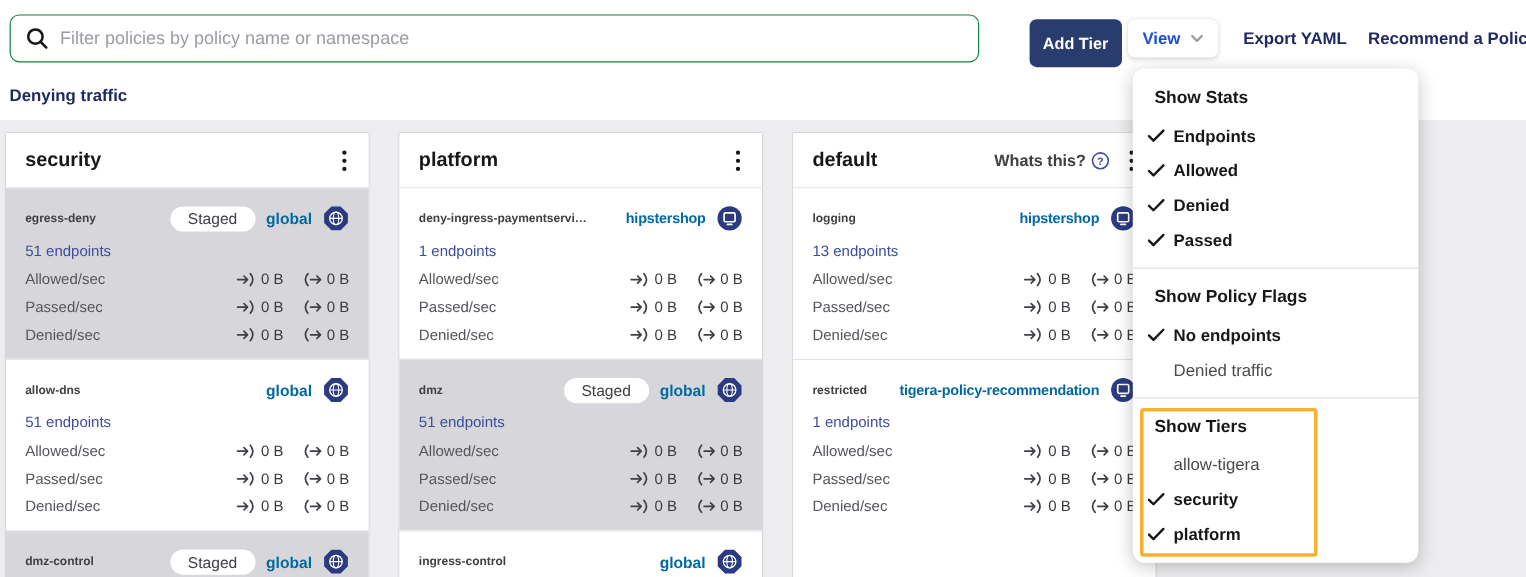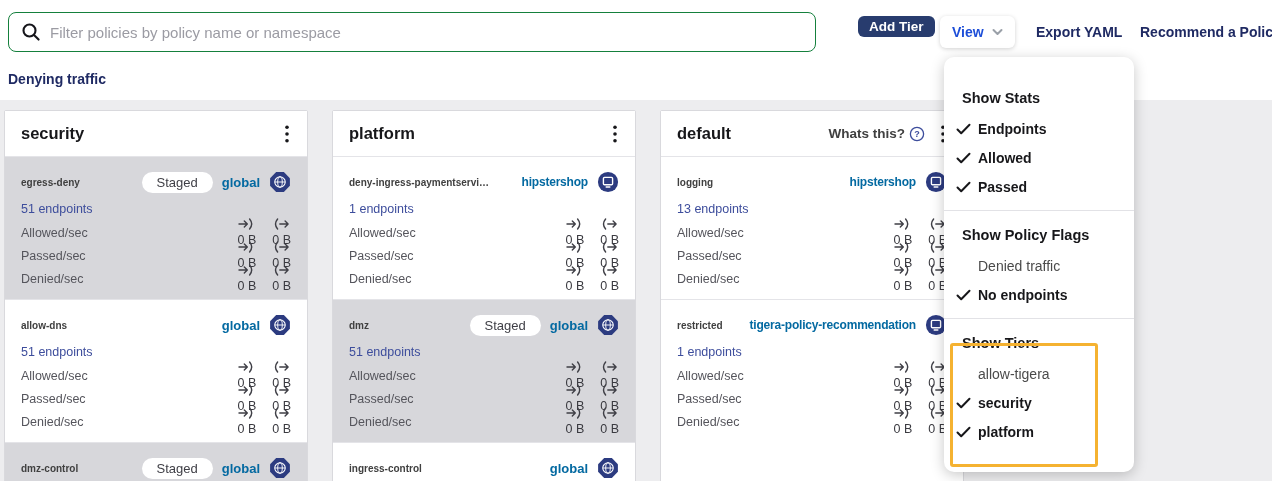--- a/index.html
+++ b/index.html
@@ -16,21 +16,21 @@
     position:absolute; left:8px; top:12px; width:808px; height:40px;
     border:1px solid #15803d; border-radius:8px; background:#fff;
     display:flex; align-items:center; padding:0 12px; gap:9px;
   }
   .search-box input{
     border:none; outline:none; flex:1; font-size:15px; color:#333;
     font-family:"Liberation Sans",sans-serif; background:transparent;
   }
   .search-box input::placeholder{ color:#9b9ba3; }
   .btn-add{
-    position:absolute; left:858px; top:16px; height:21px; padding:0 11px;
+    position:absolute; left:858px; top:16px; height:40px; padding:0 11px;
     background:#283c6e; color:#fff; border:none; border-radius:6px;
     font-size:13.5px; font-weight:700; cursor:pointer;
     font-family:"Liberation Sans",sans-serif;
   }
   .btn-view{
     position:absolute; left:940px; top:16px; height:32px; padding:0 12px;
     background:#fff; border:none; border-radius:6px;
     box-shadow:0 1px 4px rgba(0,0,0,.18);
     font-size:14px; font-weight:700; color:#1d4ed8; cursor:pointer;
     display:flex; align-items:center; gap:8px;
@@ -82,27 +82,27 @@
   }
   .scope{ font-size:13px; font-weight:600; color:#0369a1; white-space:nowrap; flex:none; }
   .scope.ns{ font-size:12px; font-weight:700; letter-spacing:-0.2px; }
   .pol-icon{ flex:none; display:flex; }
   .endpoints{
     display:inline-block; color:#3d4d9c; font-size:12.5px;
     margin:8px 0 5px; cursor:pointer;
   }
   .stat{ display:flex; align-items:center; height:23px; font-size:12.5px; color:#55555c; }
   .stat .vals{ margin-left:auto; display:flex; align-items:center; color:#3a3a40; }
-  .val{ display:flex; align-items:center; gap:3px;flex-direction:column; }
+  .val{ display:flex; align-items:center; gap:3px; }
   .val.egress{ margin-left:16px; }
   
   .view-menu{
-    position:absolute; left:944px; top:57px; width:190px;
+    position:absolute; left:944px; top:57px; width:238px;
     background:#fff; border-radius:10px;
-    box-shadow:0 3px 14px rgba(0,0,0,.22); z-index:10; padding:17px 0;
+    box-shadow:0 3px 14px rgba(0,0,0,.22); z-index:10; padding:1px 0;
   }
   .menu-section{ padding:9px 0 9px; position:relative; }
   .menu-section + .menu-section{ border-top:1px solid #e2e2e6; }
   .menu-header{ padding:7px 18px 8px; font-size:14.5px; font-weight:700; color:#17171a; }
   .menu-item{
     display:flex; align-items:center; height:29px; padding-left:12px;
     font-size:14px; cursor:pointer;
   }
   .menu-item .check{ width:16px; margin-right:6px; display:flex; align-items:center; }
   .menu-item .mi-label{ color:#4a4a4a; font-weight:400; }
@@ -704,36 +704,44 @@
           </svg>
         </span>
         <span class="mi-label">Allowed</span>
       </div>
       <div class="menu-item checked">
         <span class="check">
           <svg width="15" height="12" viewBox="0 0 15 12">
             <path d="M1.5 6.5l3.7 3.7L13.5 1.8" fill="none" stroke="#17171a" stroke-width="2" stroke-linecap="round" stroke-linejoin="round"></path>
           </svg>
         </span>
-        <span class="mi-label">Passed</span>
-      </div>
-    </div>
-    <div class="menu-section">
-      <div class="menu-header">Show Policy Flags</div>
-      <div class="menu-item">
-        <span class="check"></span>
-        <span class="mi-label">Denied traffic</span>
+        <span class="mi-label">Denied</span>
       </div>
       <div class="menu-item checked">
         <span class="check">
           <svg width="15" height="12" viewBox="0 0 15 12">
             <path d="M1.5 6.5l3.7 3.7L13.5 1.8" fill="none" stroke="#17171a" stroke-width="2" stroke-linecap="round" stroke-linejoin="round"></path>
           </svg>
         </span>
+        <span class="mi-label">Passed</span>
+      </div>
+    </div>
+    <div class="menu-section">
+      <div class="menu-header">Show Policy Flags</div>
+      <div class="menu-item checked">
+        <span class="check">
+          <svg width="15" height="12" viewBox="0 0 15 12">
+            <path d="M1.5 6.5l3.7 3.7L13.5 1.8" fill="none" stroke="#17171a" stroke-width="2" stroke-linecap="round" stroke-linejoin="round"></path>
+          </svg>
+        </span>
         <span class="mi-label">No endpoints</span>
+      </div>
+      <div class="menu-item">
+        <span class="check"></span>
+        <span class="mi-label">Denied traffic</span>
       </div>
     </div>
     <div class="menu-section">
       <div class="menu-header">Show Tiers</div>
       <div class="menu-item">
         <span class="check"></span>
         <span class="mi-label">allow-tigera</span>
       </div>
       <div class="menu-item checked">
         <span class="check">

